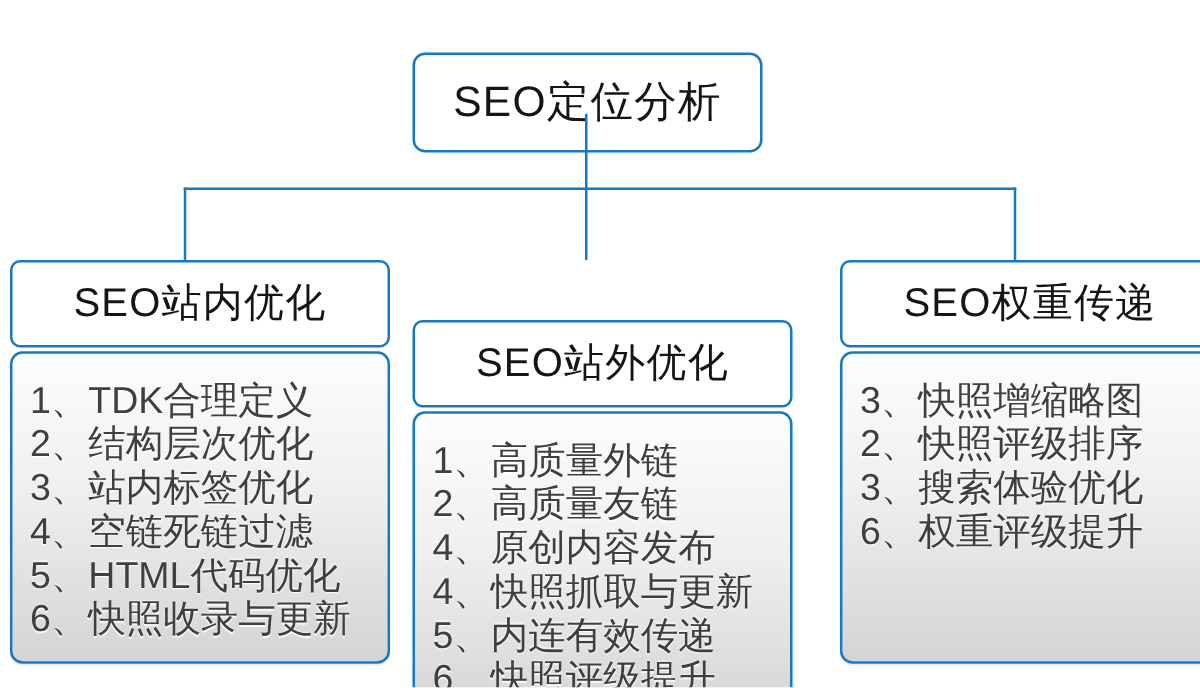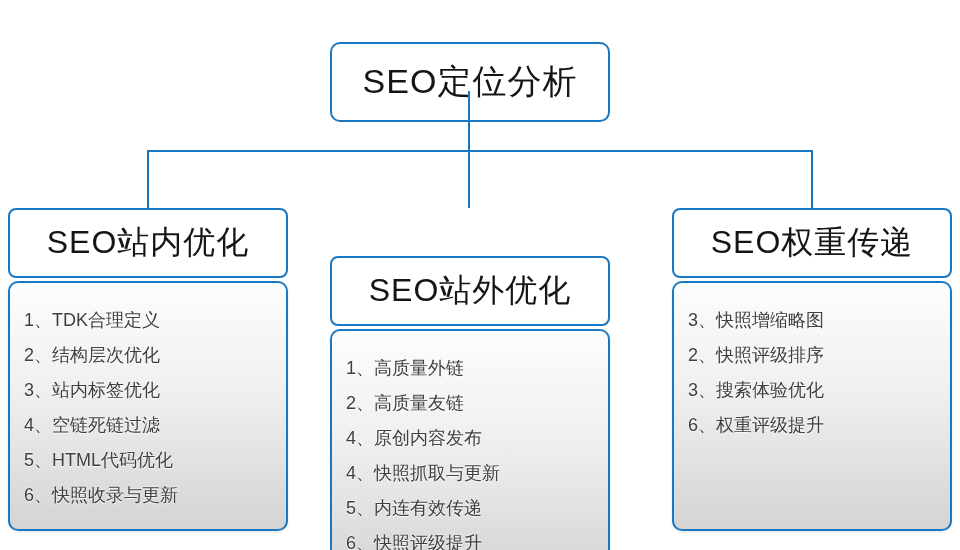--- a/index.html
+++ b/index.html
@@ -22,21 +22,21 @@
     border-radius: 10px;
     display: flex; align-items: center; justify-content: center;
     font-size: 34px;
     color: #151515;
     letter-spacing: 1px;
     margin-top: 27px;
   }
   .branch {
     position: absolute;
     top: 208px;
-    width: 280px; height: 325px;
+    width: 304px; height: 325px;
   }
   .branch-header {
     position: absolute;
     left: 0; top: 0;
     width: 100%; height: 70px;
     box-sizing: border-box;
     background: #ffffff;
     border: 2px solid #1a78c2;
     border-radius: 8px;
     display: flex; align-items: center; justify-content: center;
@@ -49,21 +49,21 @@
     left: 0; top: 73px;
     width: 100%; height: 250px;
     box-sizing: border-box;
     background: linear-gradient(180deg, #fdfdfd 0%, #efeff0 45%, #d4d4d5 100%);
     border: 2px solid #1a78c2;
     border-radius: 10px;
     padding: 20px 8px 0 14px;
     box-shadow: 0 1px 2px rgba(0,0,0,0.12);
   }
   .list-item {
-    font-size: 18px;
+    font-size: 30px;
     line-height: 35px;
     color: #3f3f3f;
     white-space: nowrap;
     text-shadow: 0 1px 1px rgba(255,255,255,0.95), 0 -1px 1px rgba(255,255,255,0.6);
   }
 </style>
 </head>
 <body>
 
 <div class="canvas">

